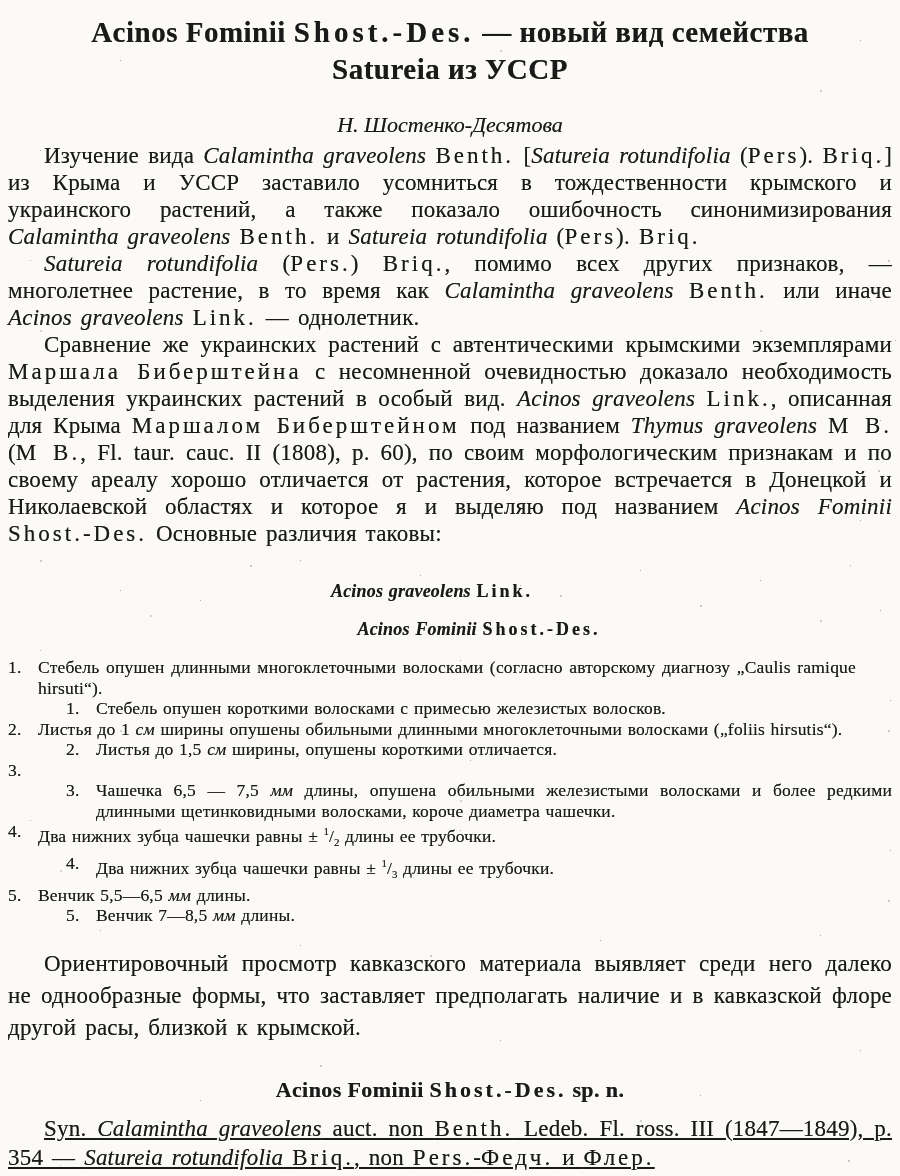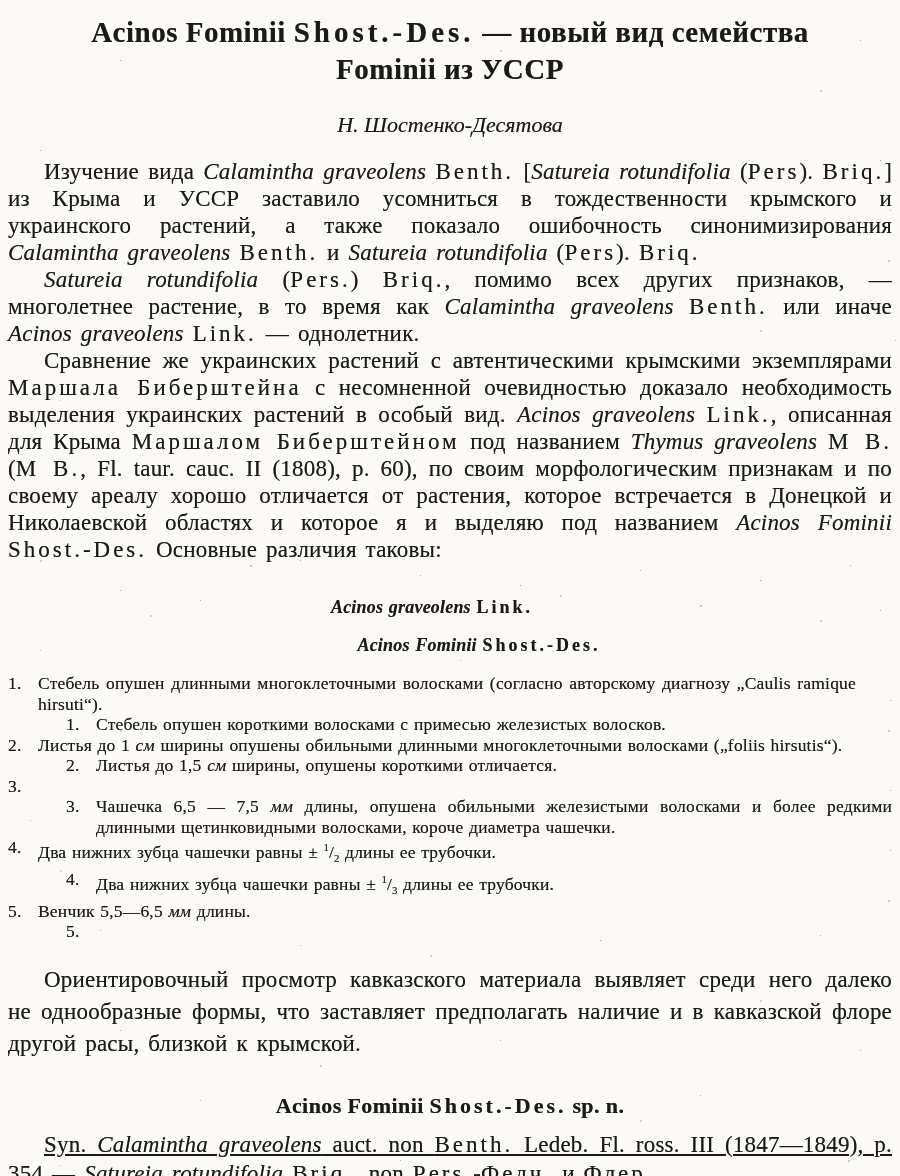--- a/index.html
+++ b/index.html
@@ -47,21 +47,21 @@
   .sp{letter-spacing:3px;}
   .sup{vertical-align:super;font-size:62%;letter-spacing:0;}
   .sub{vertical-align:sub;font-size:62%;letter-spacing:0;}
 
   .title{font-weight:bold;text-align:center;font-size:29px;line-height:37px;letter-spacing:.5px;margin:0;}
   .title .sp{letter-spacing:4px;}
   .author{text-align:center;font-style:italic;font-size:22px;margin-top:24px;}
 
   .bodyp{font-size:23px;line-height:27px;text-align:justify;text-indent:36px;margin:0;
          word-spacing:3px;letter-spacing:.2px;}
-  .p-first{margin-top:20px;}
+  .p-first{margin-top:4px;}
 
   .cmp{display:grid;grid-template-columns:1fr;margin-top:34px;
        font-size:17.5px;line-height:20.5px;letter-spacing:.2px;word-spacing:1px;}
   .cmp-hdr{text-align:center;font-size:18px;font-weight:bold;padding-bottom:17px;line-height:21px;}
   .cmp-hdr .sp{letter-spacing:3px;}
   .cell{display:flex;align-items:flex-start;}
   .cell-l{padding-right:36px;}
   .cell-r{padding-left:58px;}
   .num{flex:0 0 30px;}
   .itext{flex:1;text-align:justify;}
@@ -75,21 +75,21 @@
 </style>
 </head>
 <body>
 
 <div class="page">
   <div class="noise-dot n1"></div>
   <div class="noise-dot n2"></div>
 
   <h1 class="title">
     <div><span>Acinos Fominii </span><span class="sp">Shost.-Des.</span><span> — новый вид семейства</span></div>
-    <div><span>Fominii из УССР</span></div>
+    <div><span>Satureia из УССР</span></div>
   </h1>
 
   <div class="author">Н. Шостенко-Десятова</div>
 
   <p class="bodyp p-first"><span>Изучение вида </span><span class="it">Calamintha graveolens</span><span> </span><span class="sp">Benth.</span><span> [</span><span class="it">Satureia rotundifolia</span><span> (</span><span class="sp">Pers</span><span>). </span><span class="sp">Briq.</span><span>] из Крыма и УССР заставило усомниться в тождественности крымского и украинского растений, а также показало ошибочность синонимизирования </span><span class="it">Calamintha graveolens</span><span> </span><span class="sp">Benth.</span><span> и </span><span class="it">Satureia rotundifolia</span><span> (</span><span class="sp">Pers</span><span>). </span><span class="sp">Briq.</span></p>
   <p class="bodyp"><span class="it">Satureia rotundifolia</span><span> (</span><span class="sp">Pers.</span><span>) </span><span class="sp">Briq.</span><span>, помимо всех других признаков, — многолетнее растение, в то время как </span><span class="it">Calamintha graveolens</span><span> </span><span class="sp">Benth.</span><span> или иначе </span><span class="it">Acinos graveolens</span><span> </span><span class="sp">Link.</span><span> — однолетник.</span></p>
   <p class="bodyp"><span>Сравнение же украинских растений с автентическими крымскими экземплярами </span><span class="sp">Маршала Биберштейна</span><span> с несомненной очевидностью доказало необходимость выделения украинских растений в особый вид. </span><span class="it">Acinos graveolens</span><span> </span><span class="sp">Link.</span><span>, описанная для Крыма </span><span class="sp">Маршалом Биберштейном</span><span> под названием </span><span class="it">Thymus graveolens</span><span> </span><span class="sp">M B.</span><span> (</span><span class="sp">M B.</span><span>, Fl. taur. cauc. II (1808), p. 60), по своим морфологическим признакам и по своему ареалу хорошо отличается от растения, которое встречается в Донецкой и Николаевской областях и которое я и выделяю под названием </span><span class="it">Acinos Fominii</span><span> </span><span class="sp">Shost.-Des.</span><span> Основные различия таковы:</span></p>
 
   <div class="cmp">
     <div class="cmp-hdr cell-l"><span class="it">Acinos graveolens</span><span> </span><span class="sp">Link.</span></div>
@@ -129,20 +129,21 @@
       <span class="num">4.</span>
       <div class="itext"><span>Два нижних зубца чашечки равны ± </span><span class="sup">1</span><span>/</span><span class="sub">3</span><span> длины ее трубочки.</span></div>
     </div>
 
     <div class="cell cell-l">
       <span class="num">5.</span>
       <div class="itext"><span>Венчик 5,5—6,5 </span><span class="it">мм</span><span> длины.</span></div>
     </div>
     <div class="cell cell-r">
       <span class="num">5.</span>
+      <div class="itext"><span>Венчик 7—8,5 </span><span class="it">мм</span><span> длины.</span></div>
     </div>
   </div>
 
   <p class="closing"><span>Ориентировочный просмотр кавказского материала выявляет среди него далеко не однообразные формы, что заставляет предполагать наличие и в кавказской флоре другой расы, близкой к крымской.</span></p>
 
   <h2 class="sp-heading"><span>Acinos Fominii </span><span class="sp">Shost.-Des.</span><span> sp. n.</span></h2>
 
   <p class="syn"><span>Syn. </span><span class="it">Calamintha graveolens</span><span> auct. non </span><span class="sp">Benth.</span><span> Ledeb. Fl. ross. III (1847—1849), p. 354 — </span><span class="it">Satureia rotundifolia</span><span> </span><span class="sp">Briq.</span><span>, non </span><span class="sp">Pers.</span><span>-</span><span class="sp">Федч.</span><span> и </span><span class="sp">Флер.</span></p>
 </div>
 

